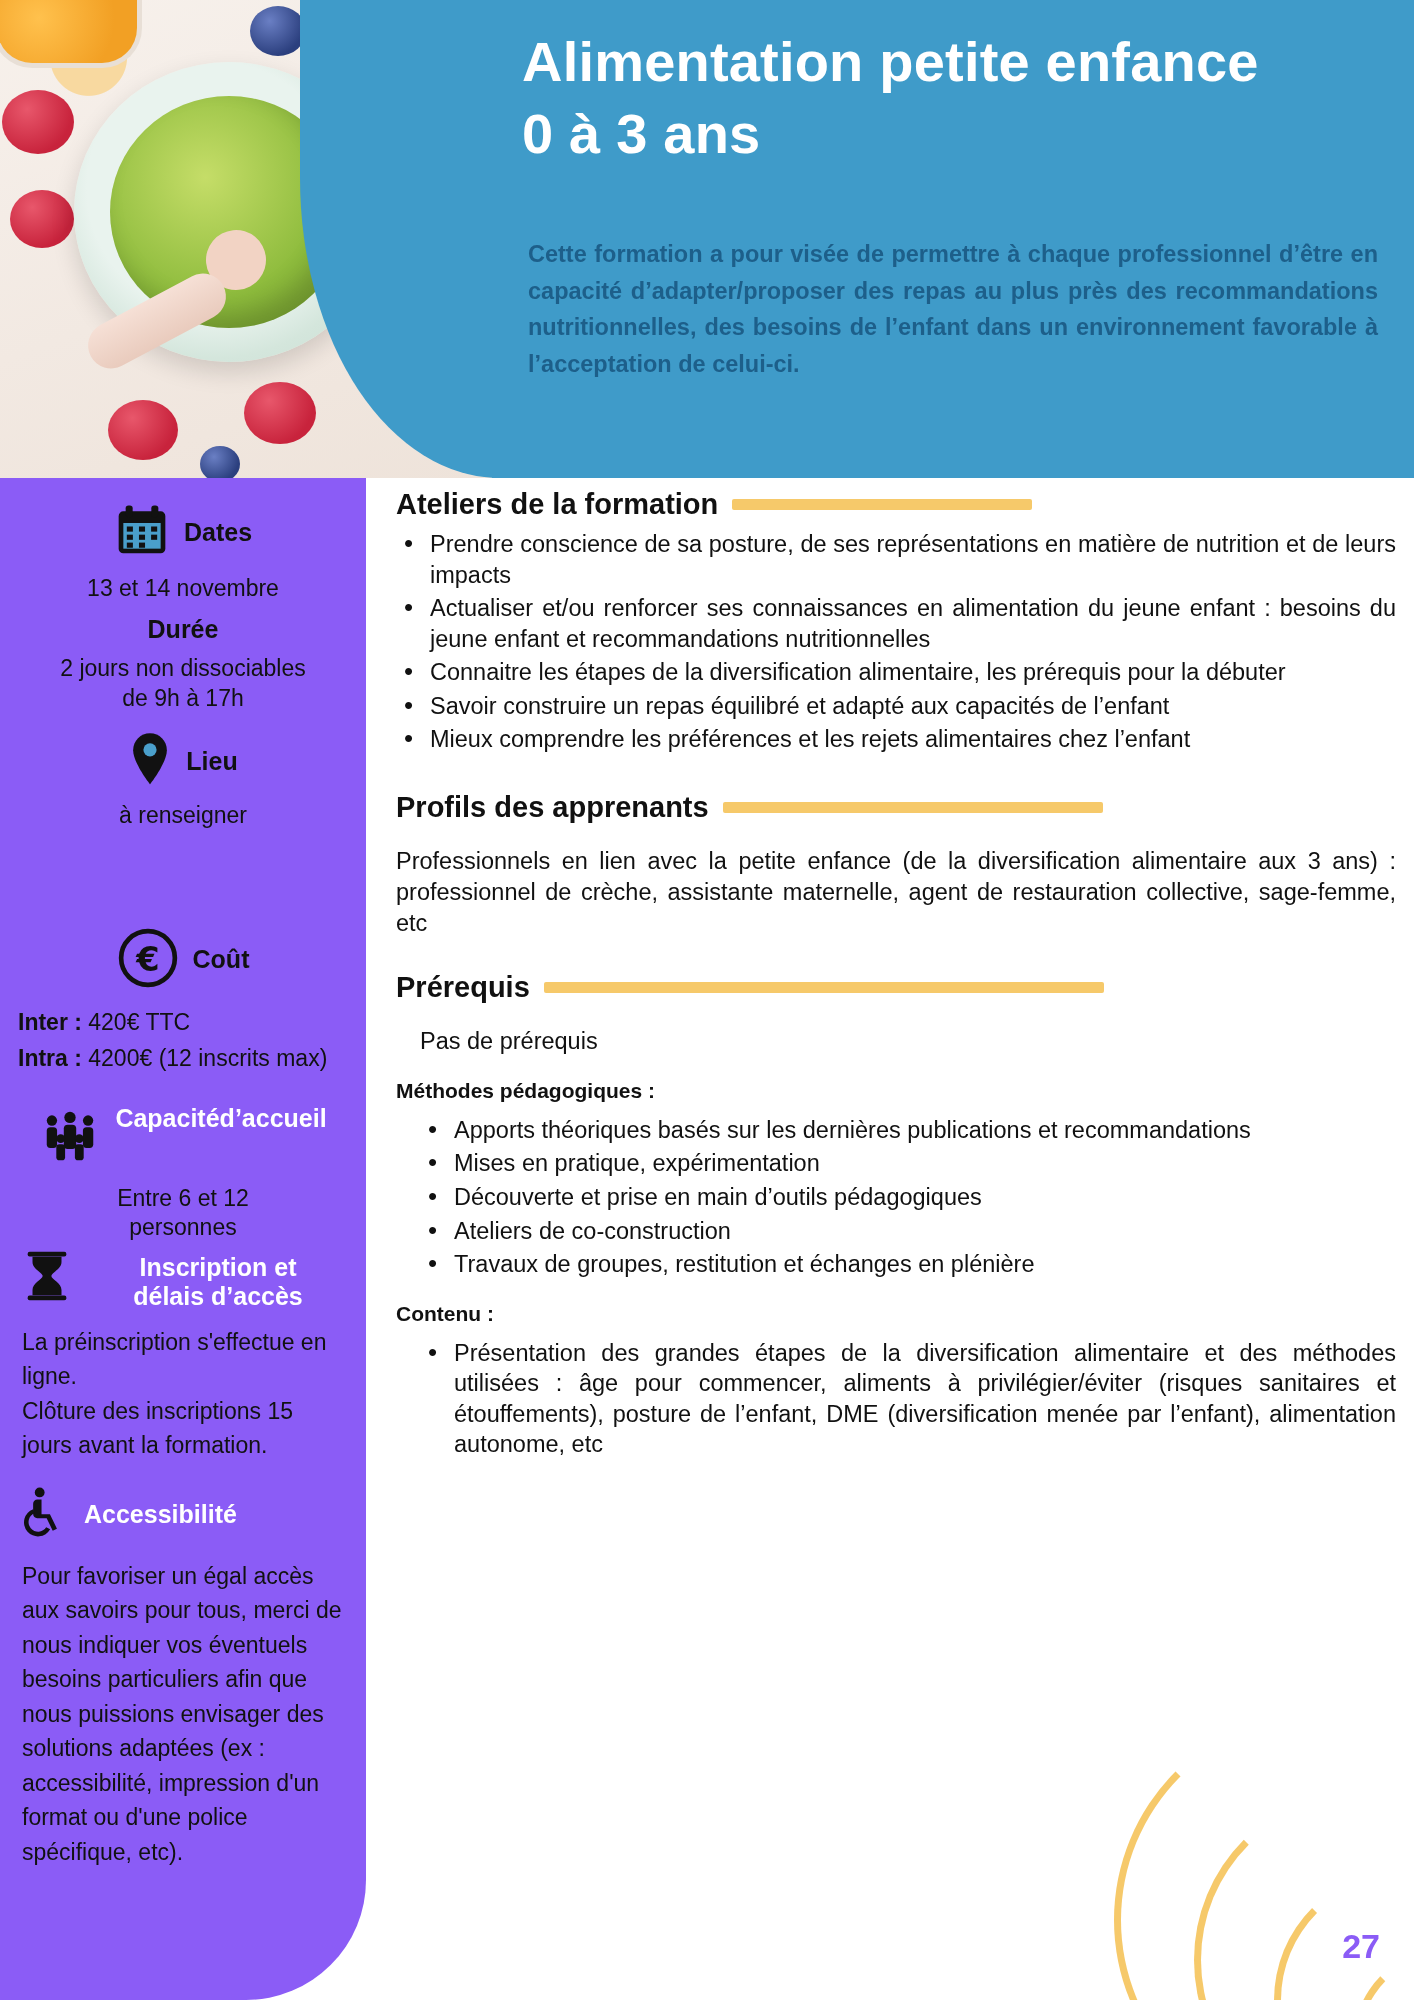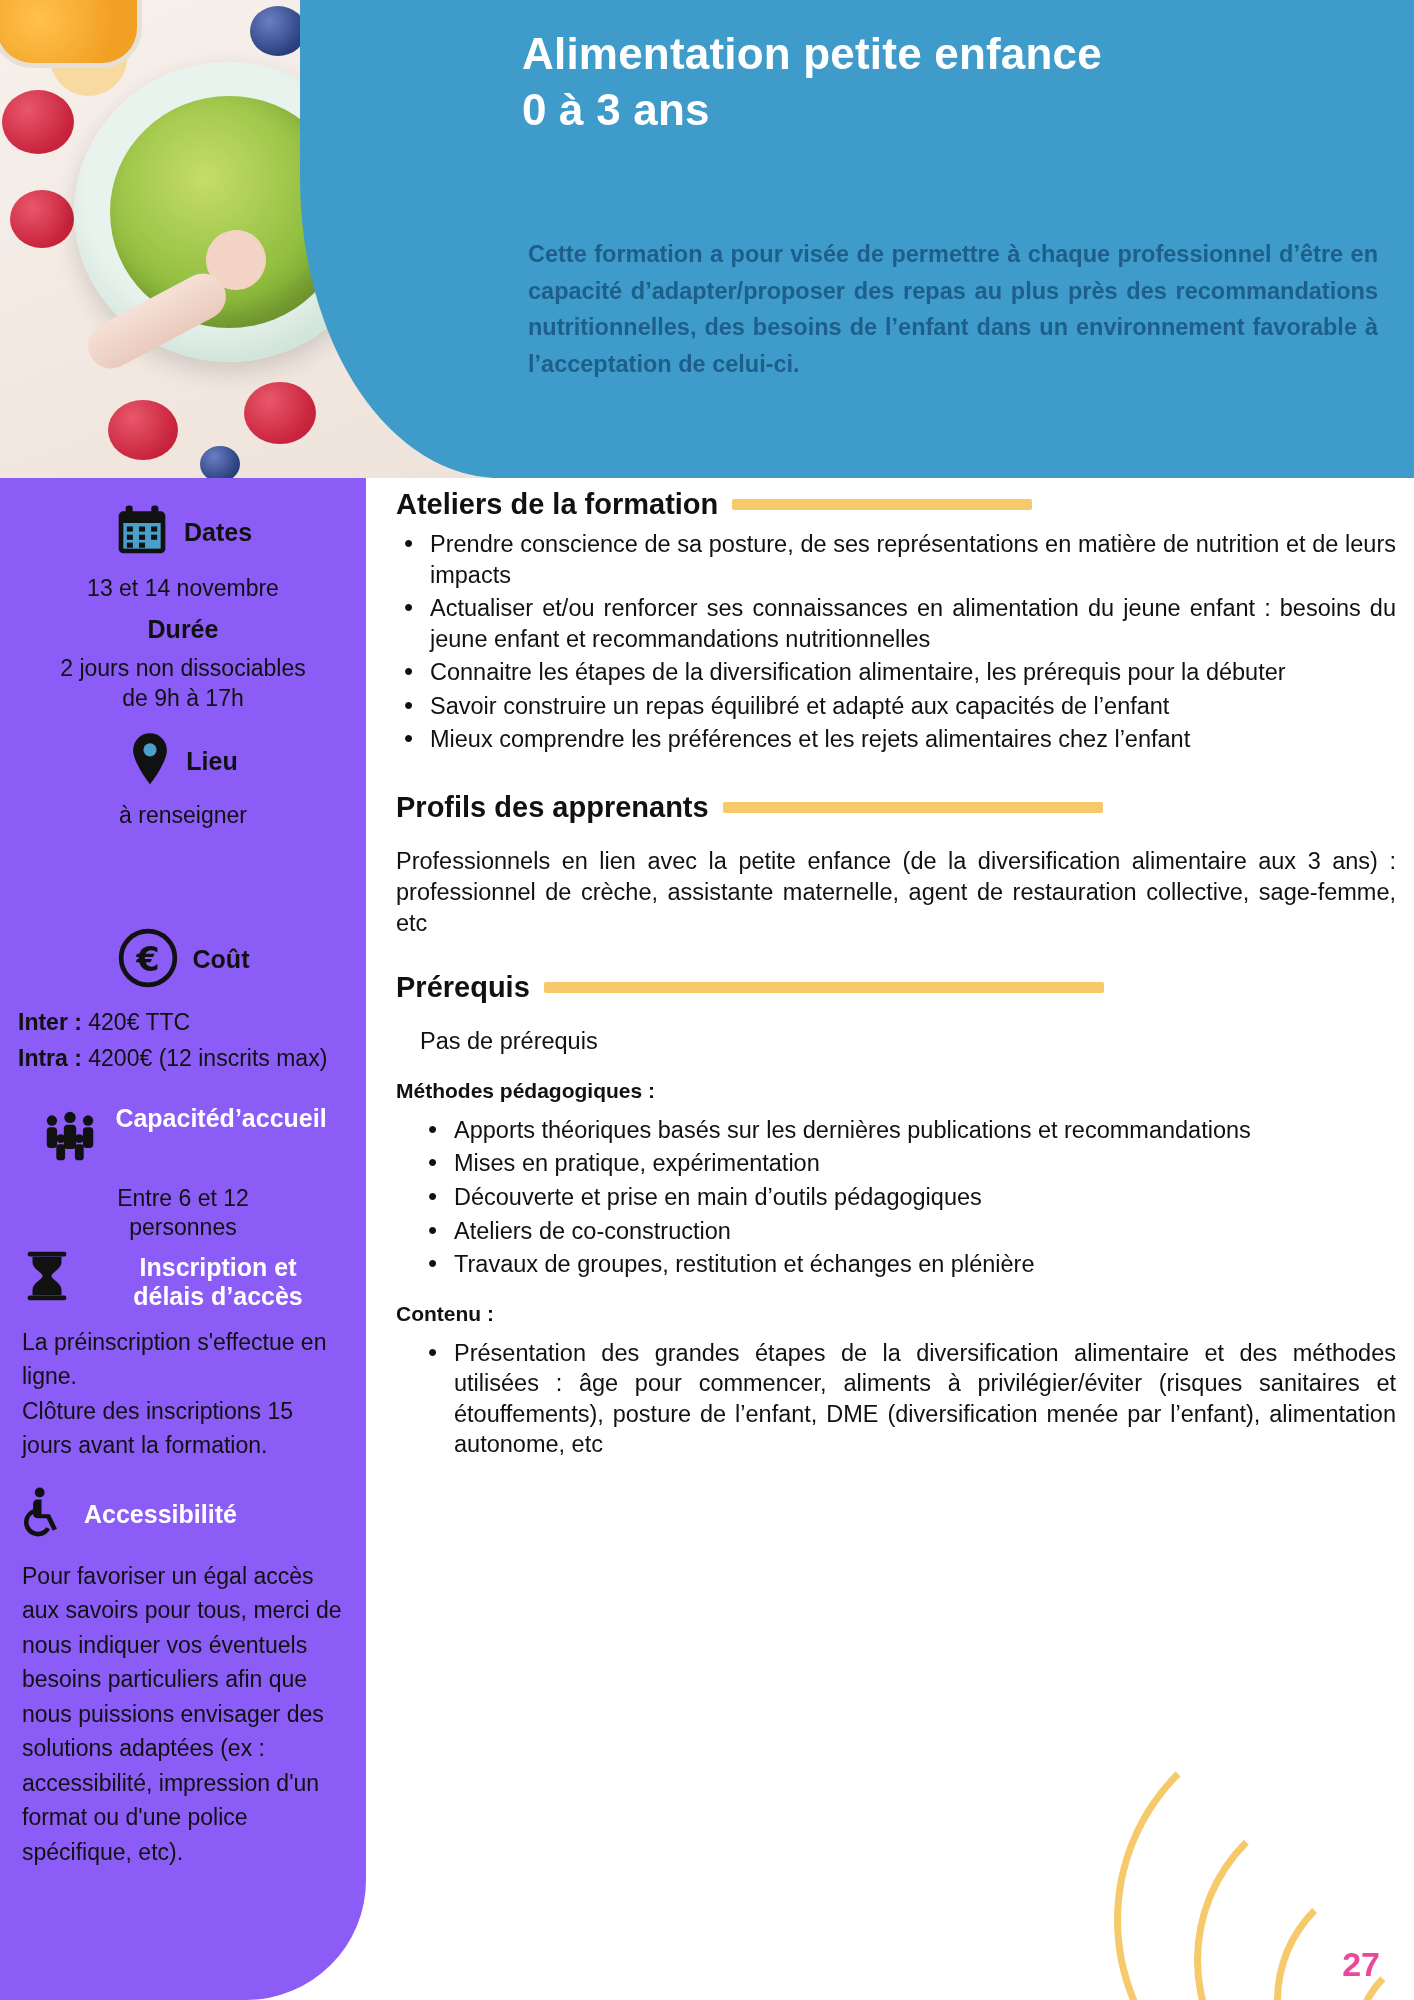--- a/index.html
+++ b/index.html
@@ -62,21 +62,21 @@
     position: absolute; left: 132px; top: 168px; width: 60px; height: 60px;
     background: #f2d3c4; border-radius: 50%; transform: rotate(-28deg);
   }
   .img-mask {
     position: absolute; left: 300px; top: 0; width: 200px; height: 478px;
     background: #3f9bc9;
     border-bottom-left-radius: 200px 300px;
   }
   .header-title {
     position: absolute; left: 522px; top: 26px; width: 850px;
-    color: #ffffff; font-weight: 800; font-size: 44px; line-height: 1.28;
+    color: #ffffff; font-weight: 800; font-size: 56px; line-height: 1.28;
     letter-spacing: .2px;
   }
   .header-sub {
     position: absolute; left: 528px; top: 236px; width: 850px;
     color: #1d5f8a; font-weight: 800; font-size: 23.5px; line-height: 1.56;
     text-align: justify;
   }
 
   
   .sidebar {
@@ -111,22 +111,22 @@
   .para { font-size: 23.5px; line-height: 1.32; color: #111; text-align: justify; }
   .sub-head { font-weight: 800; font-size: 21px; color: #111; }
 
   
   .arcs { position: absolute; right: -120px; bottom: -130px; width: 460px; height: 460px; }
   .arc {
     position: absolute; right: 0; bottom: 0; border: 7px solid #f6c96a;
     border-radius: 50%; border-right-color: transparent; border-top-color: transparent;
   }
   .pagenum {
-    position: absolute; right: 34px; bottom: 16px;
-    font-weight: 800; font-size: 34px; color: #ec4899;
+    position: absolute; right: 34px; bottom: 34px;
+    font-weight: 800; font-size: 34px; color: #8b5cf6;
   }
 </style>
 </head>
 <body>
 
 <div class="page">
 
   <div class="header-band"></div>
 
   <div class="header-img-wrap">

